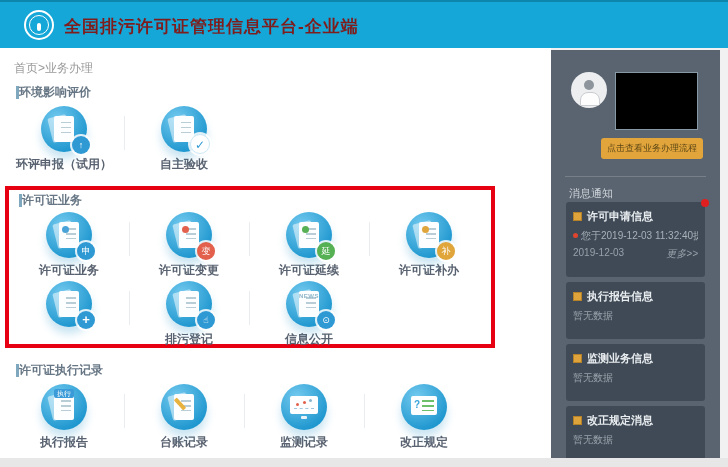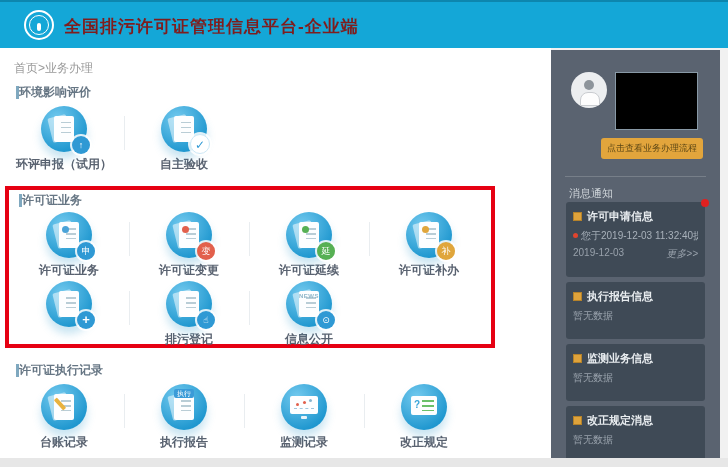--- a/index.html
+++ b/index.html
@@ -186,33 +186,33 @@
           </div>
           <div class="badge b-blue">⊙</div>
         </div>
         <div class="tile-label">信息公开</div>
       </div>
     </div>
   </div>
 
   <div class="sec-title t-exec">许可证执行记录</div>
   <div class="row r-exec">
-    <div class="tile t-ledger">
-      <div class="icon-circle">
-        <div class="doc"></div>
-      </div>
-      <div class="tile-label">台账记录</div>
-    </div>
     <div class="tile">
       <div class="icon-circle">
         <div class="doc">
           <span class="doc-tab">执行</span>
         </div>
       </div>
       <div class="tile-label">执行报告</div>
+    </div>
+    <div class="tile t-ledger">
+      <div class="icon-circle">
+        <div class="doc"></div>
+      </div>
+      <div class="tile-label">台账记录</div>
     </div>
     <div class="tile t-monitor">
       <div class="icon-circle">
         <div class="doc">
           <div class="spark"></div>
         </div>
       </div>
       <div class="tile-label">监测记录</div>
     </div>
     <div class="tile t-correct">

